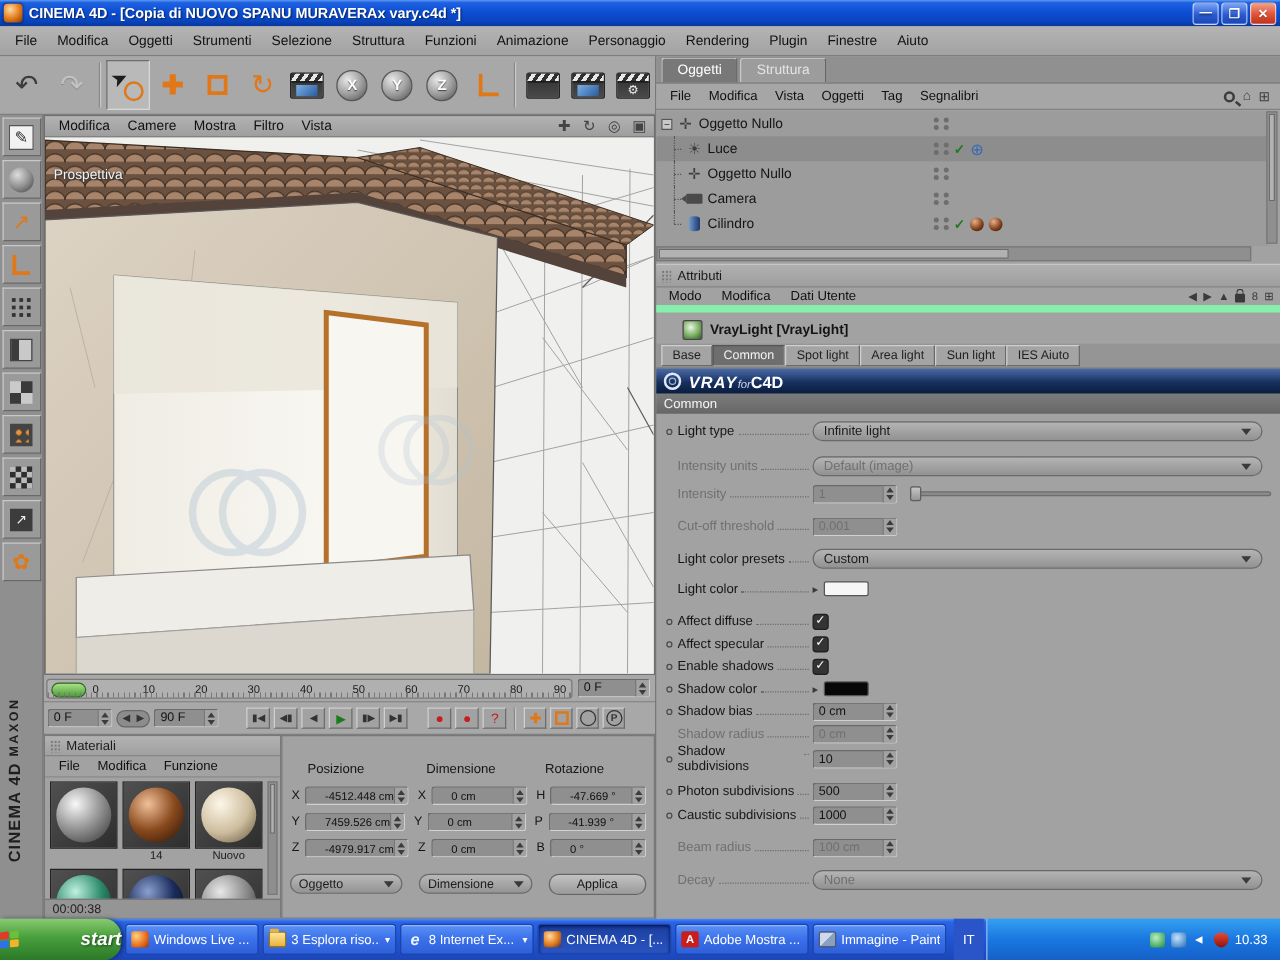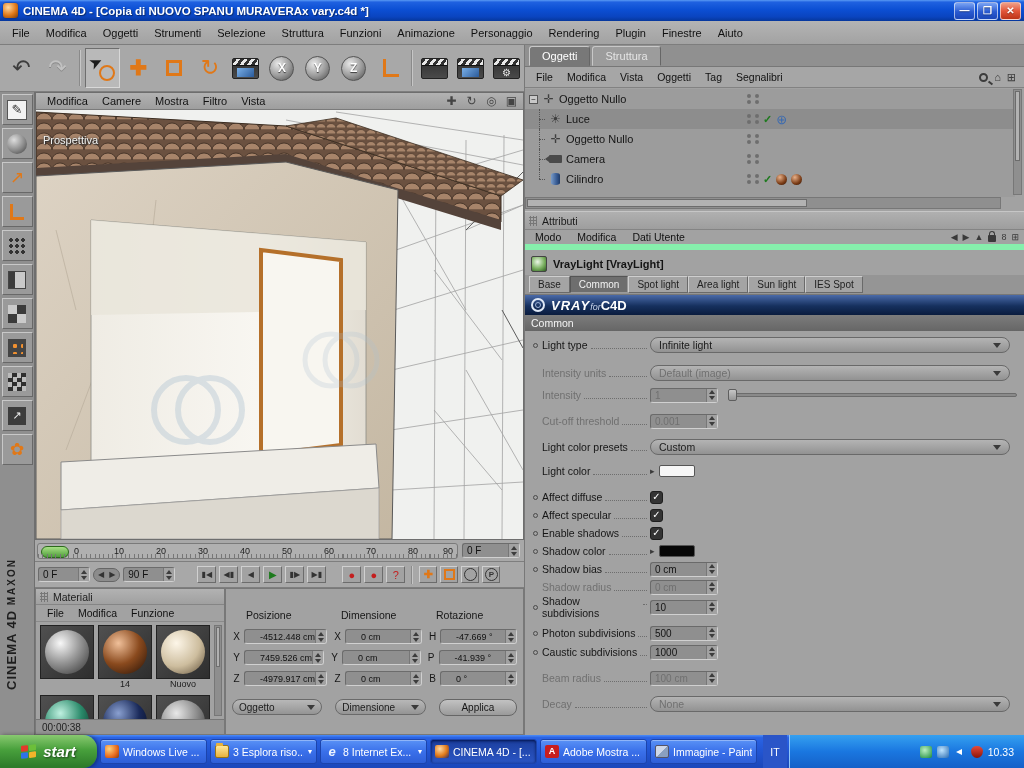--- a/index.html
+++ b/index.html
@@ -139,21 +139,21 @@
 #omh{position:absolute;left:0;top:152px;width:476px;height:12px;background:#8f8f8f;border:1px solid #777}
 #omh i{display:block;height:8px;margin:1px;width:280px;background:#b2b2b2;border:1px solid #6c6c6c}
 #omv{position:absolute;right:2px;top:44px;width:9px;height:106px;background:#8f8f8f;border:1px solid #777}
 #omv i{display:block;width:5px;margin:1px;height:70px;background:#b2b2b2;border:1px solid #6c6c6c}
 #attrh{position:absolute;left:0;top:166px;width:500px;height:19px;background:linear-gradient(180deg,#b0b0b0,#9e9e9e);border-top:1px solid #c6c6c6;border-bottom:1px solid #848484;display:flex;align-items:center;gap:5px;padding-left:4px;font-size:10.5px}
 #ammenu{position:absolute;left:0;top:185px;width:500px;height:20px;display:flex;align-items:center;padding-left:2px;border-bottom:6px solid #86efac}
 #ammenu .mitem{padding:1px 8px;font-size:10.5px}
 #ammenu .ricons{margin-left:auto;display:flex;align-items:center;gap:5px;padding-right:6px;color:#3a3a3a;font-size:9px}
 .lock{width:8px;height:7px;background:#3a3a3a;border-radius:1px;position:relative;margin-top:3px}
 .lock::before{content:"";position:absolute;left:1px;top:-4px;width:4px;height:4px;border:1.5px solid #3a3a3a;border-bottom:none;border-radius:3px 3px 0 0}
-#objtitle{position:absolute;left:0;top:207px;width:500px;height:23px;display:flex;align-items:center;gap:6px;padding-left:6px;font-size:11px;font-weight:bold;color:#141414}
+#objtitle{position:absolute;left:0;top:207px;width:500px;height:23px;display:flex;align-items:center;gap:6px;padding-left:21px;font-size:11px;font-weight:bold;color:#141414}
 .vlico{width:16px;height:16px;border-radius:2px;background:radial-gradient(circle at 40% 35%,#eaf6e6,#7ab060 55%,#2c5a20);border:1px solid #444}
 #atabs{position:absolute;left:0;top:230px;width:500px;height:20px;background:#959595;display:flex;align-items:center;padding-left:4px;border-bottom:1px solid #777}
 .atab{padding:2px 8px;font-size:10px;background:#a4a4a4;border:1px solid;border-color:#cecece #6a6a6a #6a6a6a #cecece;color:#222}
 .atab.on{background:#6e6e6e;color:#f2f2f2;border-color:#555 #9a9a9a #9a9a9a #555}
 #banner{position:absolute;left:0;top:250px;width:500px;height:20px;background:linear-gradient(180deg,#52engagement 0,#000)}
 #banner{background:linear-gradient(180deg,#4a6aa8,#16305e 55%,#0a1c3e);display:flex;align-items:center;padding-left:6px;gap:6px}
 .vlogo{width:14px;height:14px;border:2px solid #dfe8f6;border-radius:50%;position:relative}
 .vlogo::after{content:"";position:absolute;inset:2px;border:1.5px solid #9fb4d8;border-radius:50%}
 #banner .v1{color:#fff;font-weight:bold;font-style:italic;font-size:13px;letter-spacing:1px}
 #banner .v2{color:#c9d4ea;font-size:9px;font-style:italic}
@@ -174,21 +174,21 @@
 .nv{font-size:10px;padding-left:4px;color:#141414;white-space:nowrap}
 .slider{flex:1;margin-left:10px;position:relative;height:14px}
 .sl-track{position:absolute;left:0;right:0;top:5px;height:4px;background:#8a8a8a;border:1px solid #6c6c6c;border-radius:2px}
 .sl-thumb{position:absolute;left:0;top:1px;width:9px;height:12px;background:linear-gradient(180deg,#c6c6c6,#969696);border:1px solid #5e5e5e;border-radius:2px}
 .cb{width:13px;height:13px;border-radius:3px;background:#343434;border:1px solid #1e1e1e;display:flex;align-items:center;justify-content:center}
 .ck{color:#fff;font-size:10px;line-height:1}
 .tri{font-size:9px;color:#3a3a3a;margin-right:4px}
 .sw{width:36px;height:12px;border:1px solid #555;border-radius:2px}
 
 #taskbar{position:absolute;left:0;top:735px;width:1024px;height:33px;background:linear-gradient(180deg,#4d8df8 0%,#2a63e4 8%,#2256d4 45%,#1c48bc 95%);display:flex;align-items:center}
-#startbtn{height:33px;width:97px;border-radius:0 14px 14px 0;background:linear-gradient(180deg,#88c970 0%,#48a03c 45%,#2e7c2a 95%);display:flex;align-items:center;justify-content:center;gap:6px;color:#fff;font-weight:bold;font-style:italic;font-size:15px;text-shadow:1px 1px 2px #0008;box-shadow:2px 0 4px #0006}
+#startbtn{height:33px;width:97px;border-radius:0 14px 14px 0;background:linear-gradient(180deg,#88c970 0%,#48a03c 45%,#2e7c2a 95%);display:flex;align-items:center;justify-content:space-between;gap:6px;color:#fff;font-weight:bold;font-style:italic;font-size:15px;text-shadow:1px 1px 2px #0008;box-shadow:2px 0 4px #0006}
 .flag{width:16px;height:14px;display:grid;grid-template-columns:7px 7px;grid-template-rows:6px 6px;gap:1px;transform:skewY(-6deg)}
 .flag i{border-radius:1px}
 .tkb{height:25px;width:107px;margin-left:3px;border-radius:3px;background:linear-gradient(180deg,#5a92f6,#3a70ea 50%,#2e5fd8);border:1px solid #1c44ac;display:flex;align-items:center;gap:4px;padding:0 4px;color:#fff;font-size:10.5px;box-shadow:inset 0 1px 0 #ffffff55}
 .tkb.act{background:linear-gradient(180deg,#1c3f9e,#2a55c4);box-shadow:inset 0 1px 3px #00114a}
 .tkt{white-space:nowrap;overflow:hidden;flex:1}
 .tkarrow{font-size:8px}
 .tki{width:14px;height:13px;flex:none;border-radius:2px}
 .tki.wl{background:radial-gradient(circle at 30% 30%,#ffd27a,#e86a1e 60%,#8a3c0a)}
 .tki.folder{background:linear-gradient(180deg,#ffe79a,#e8b23c);border:1px solid #9a7416;position:relative}
 .tki.folder::before{content:"";position:absolute;left:0;top:-3px;width:7px;height:3px;background:#e8b23c;border-radius:1px 1px 0 0}
@@ -801,21 +801,21 @@
   <div id="objtitle">
     <span class="vlico"></span>
     <span>VrayLight [VrayLight]</span>
   </div>
   <div id="atabs">
     <span class="atab">Base</span>
     <span class="atab on">Common</span>
     <span class="atab">Spot light</span>
     <span class="atab">Area light</span>
     <span class="atab">Sun light</span>
-    <span class="atab">IES Spot</span>
+    <span class="atab">IES Aiuto</span>
   </div>
   <div id="banner">
     <span class="vlogo"></span>
     <span><span class="v1">VRAY</span><span class="v2">for</span><span class="v3">C4D</span></span>
   </div>
   <div id="sech">Common</div>
 
   <div class="arow" style="top:292px">
     <span class="adot"></span>
     <span class="albl">

